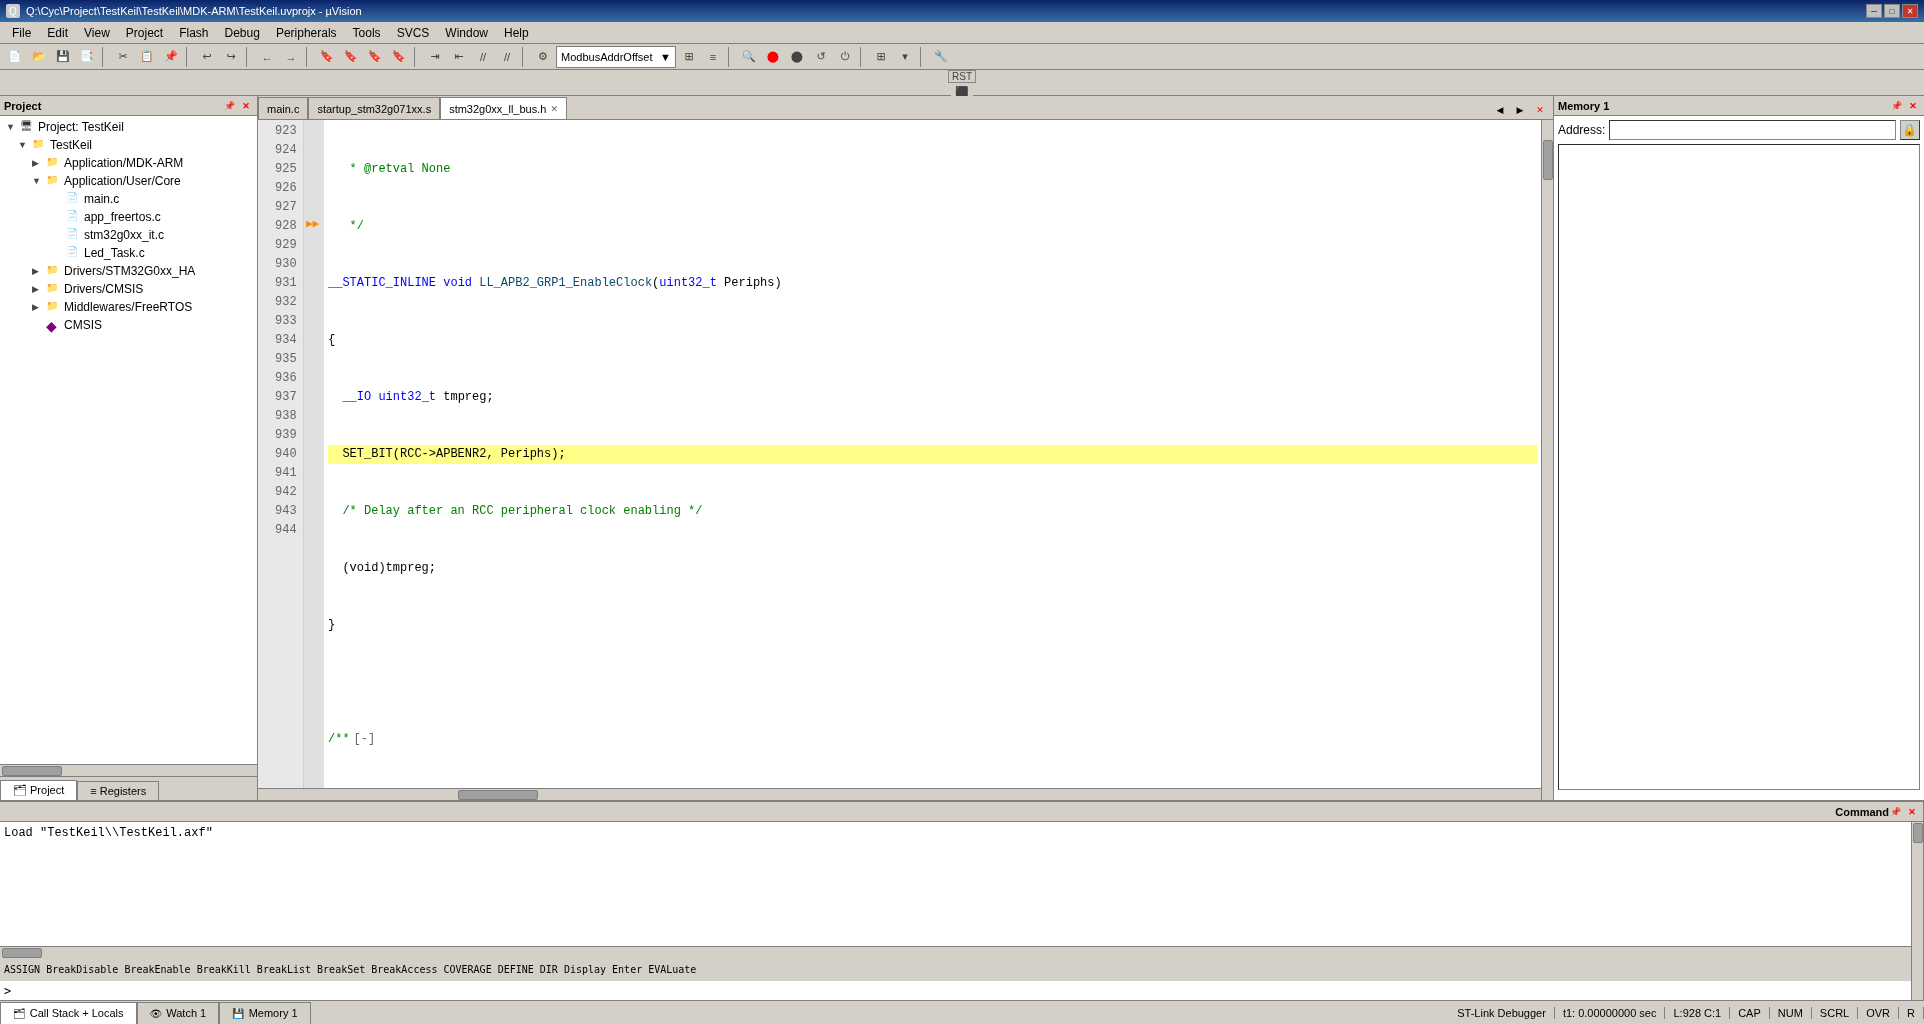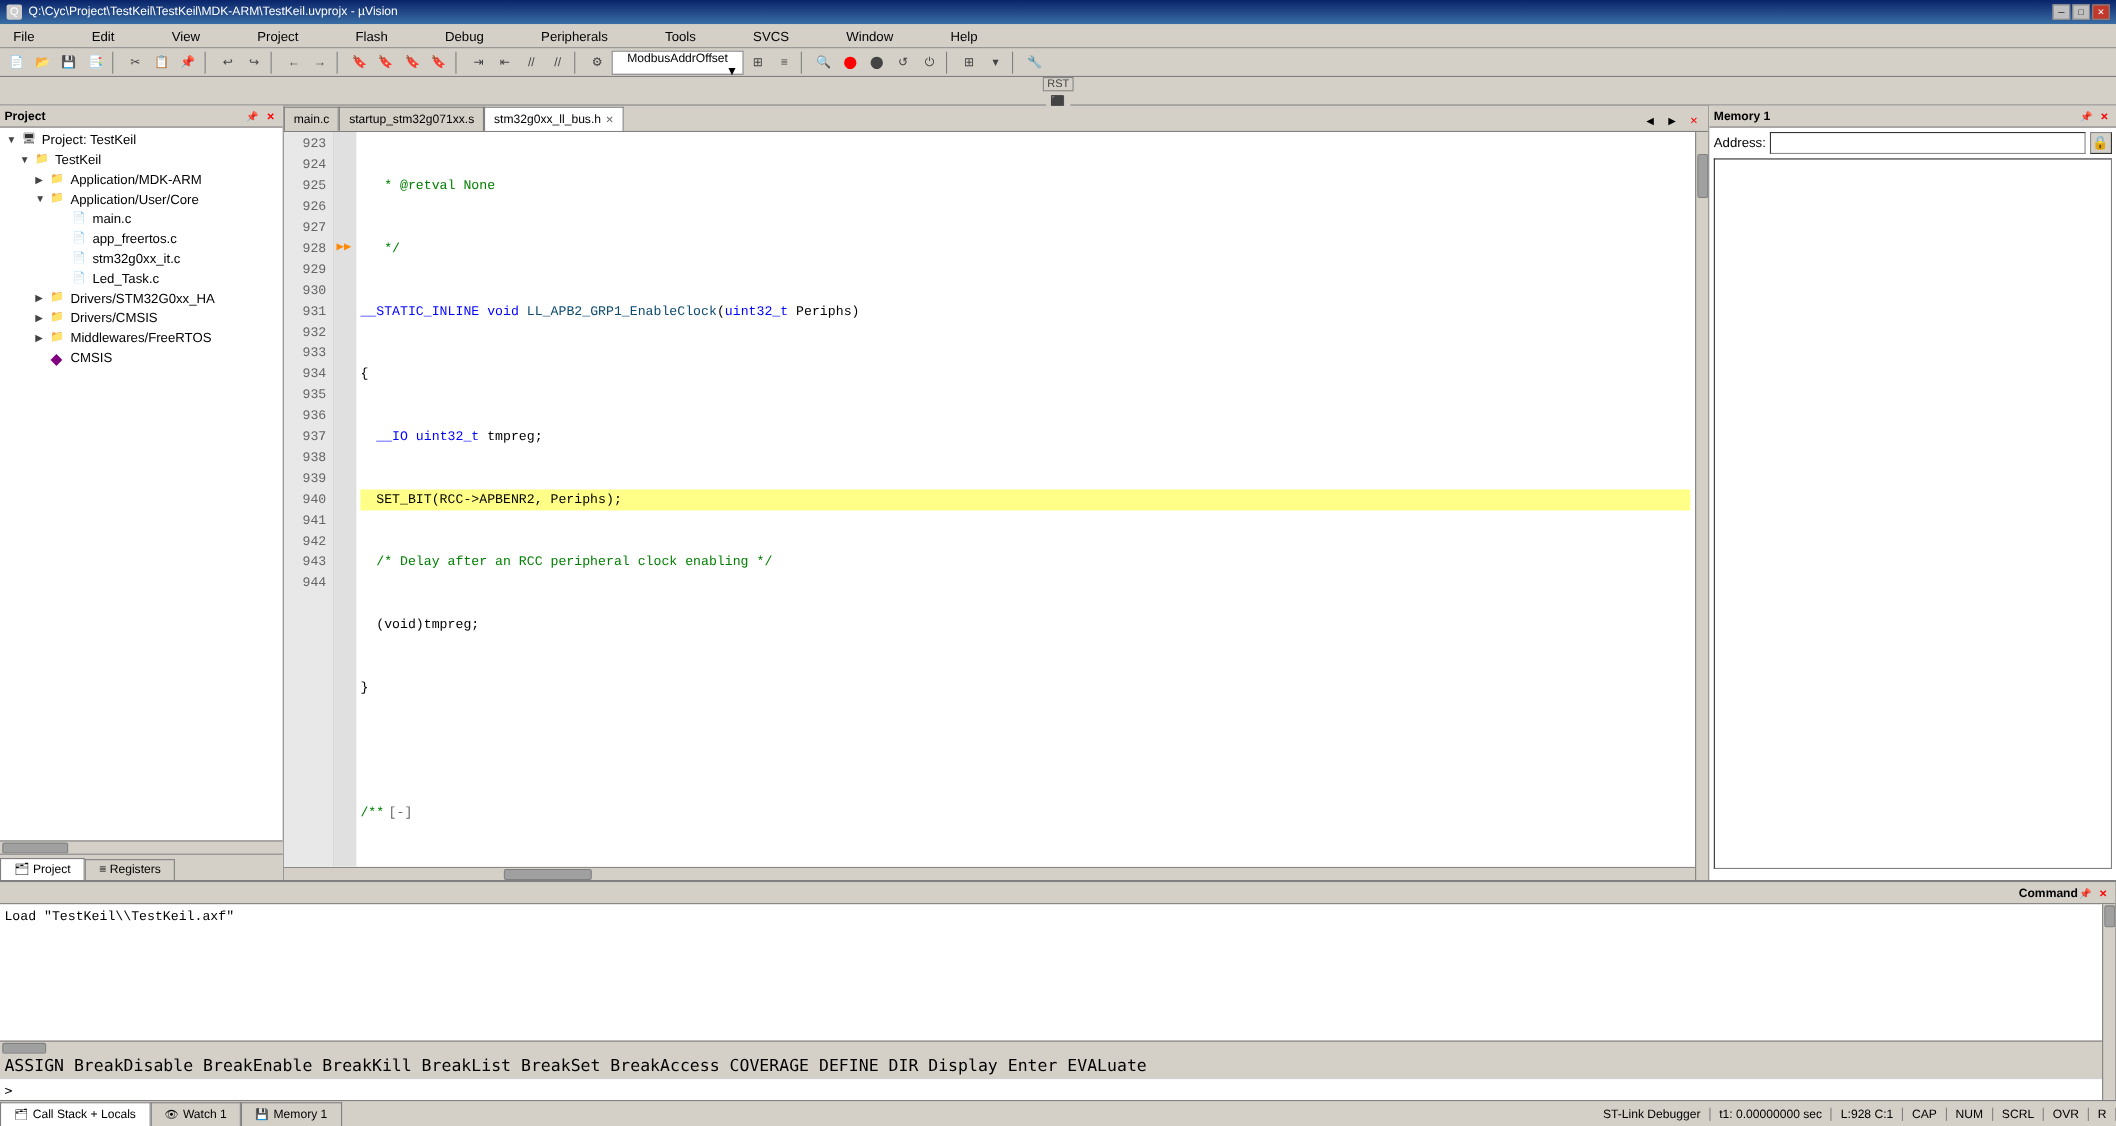--- a/index.html
+++ b/index.html
@@ -48,21 +48,20 @@
 
     
     .menu-bar {
       background: #d4d0c8;
       height: 22px;
       display: flex;
       align-items: center;
       border-bottom: 1px solid #808080;
       padding: 6px 4px;
       flex-shrink: 0;
-      gap: 36px;
     }
     .menu-item {
       padding: 2px 8px;
       font-size: 12px;
       cursor: pointer;
     }
 
     
     .toolbar {
       background: #d4d0c8;
@@ -87,21 +86,20 @@
     .tb-dropdown {
       height: 22px;
       background: white;
       border: 1px solid #808080;
       display: flex;
       align-items: center;
       padding: 0 4px;
       font-size: 11px;
       min-width: 120px;
       cursor: pointer;
-      flex-direction: column;
     }
 
     .toolbar2 {
       background: #d4d0c8;
       height: 26px;
       display: flex;
       align-items: center;
       padding: 0 4px;
       gap: 2px;
       border-bottom: 1px solid #808080;
@@ -383,21 +381,21 @@
     }
     .cmd-prompt { color: #000; margin-right: 2px; }
 
     .command-autocomplete {
       background: #d4d0c8;
       height: 22px;
       display: flex;
       align-items: center;
       padding: 2px 4px;
       font-family: monospace;
-      font-size: 15px;
+      font-size: 10px;
       overflow: hidden;
     }
 
     
     .status-bar {
       height: 24px;
       background: #d4d0c8;
       border-top: 1px solid #808080;
       display: flex;
       align-items: center;

